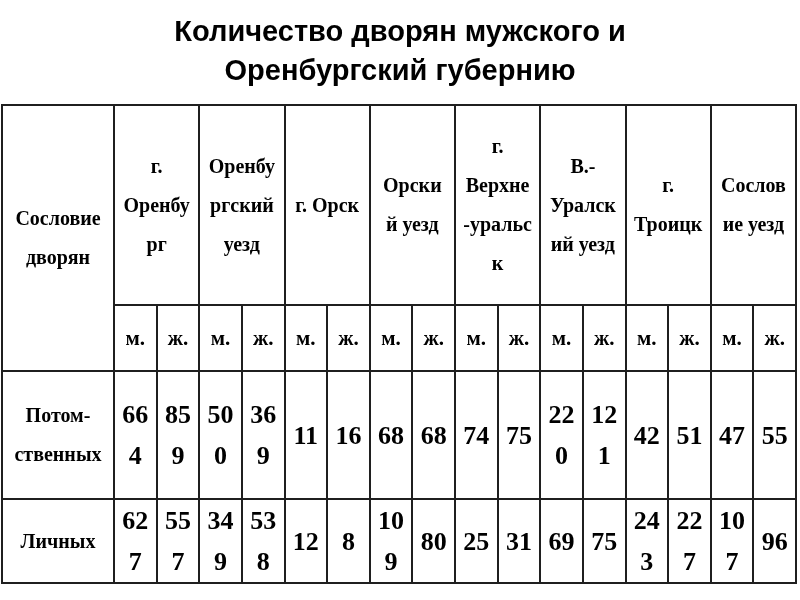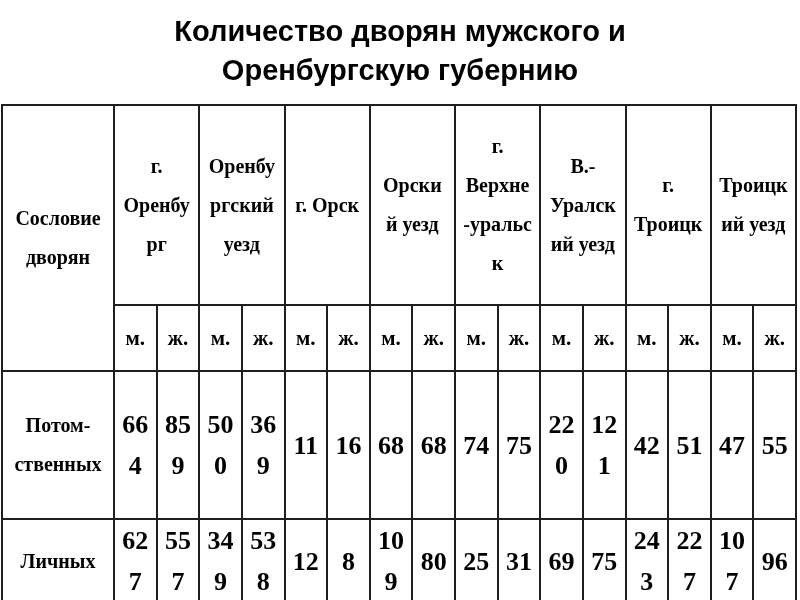--- a/index.html
+++ b/index.html
@@ -34,21 +34,21 @@
     border: 2px solid #1f1f1f;
     text-align: center;
     vertical-align: middle;
     font-weight: bold;
     color: #000000;
     padding: 0;
     background: #ffffff;
   }
   tr.group-row { height: 200px; }
   tr.sex-row { height: 66px; }
-  tr.data-row-1 { height: 148px; }
+  tr.data-row-1 { height: 128px; }
   tr.data-row-2 { height: 64px; }
   th.corner, th.group, th.rowlabel {
     font-size: 20px;
     line-height: 39px;
     padding: 0 7px;
     overflow-wrap: break-word;
     word-wrap: break-word;
   }
   th.sex { font-size: 21px; }
   td.data {
@@ -57,39 +57,39 @@
     padding: 0 6px;
     word-break: break-all;
   }
 </style>
 </head>
 <body>
 
 <div class="page">
   <div class="title">
     <div>Количество дворян мужского и</div>
-    <div>Оренбургскую губернию</div>
+    <div>Оренбургский губернию</div>
   </div>
 
   <table class="nobility">
     <colgroup>
       <col style="width:112px">
       <col span="16">
     </colgroup>
     <tbody>
       <tr class="group-row">
         <th class="corner" rowspan="2">Сословие дворян</th>
         <th class="group" colspan="2">г. Оренбург</th>
         <th class="group" colspan="2">Оренбургский уезд</th>
         <th class="group" colspan="2">г. Орск</th>
         <th class="group" colspan="2">Орский уезд</th>
         <th class="group" colspan="2">г. Верхне-уральск</th>
         <th class="group" colspan="2">В.-Уралский уезд</th>
         <th class="group" colspan="2">г. Троицк</th>
-        <th class="group" colspan="2">Троицкий уезд</th>
+        <th class="group" colspan="2">Сословие уезд</th>
       </tr>
       <tr class="sex-row">
         <th class="sex">м.</th>
         <th class="sex">ж.</th>
         <th class="sex">м.</th>
         <th class="sex">ж.</th>
         <th class="sex">м.</th>
         <th class="sex">ж.</th>
         <th class="sex">м.</th>
         <th class="sex">ж.</th>

